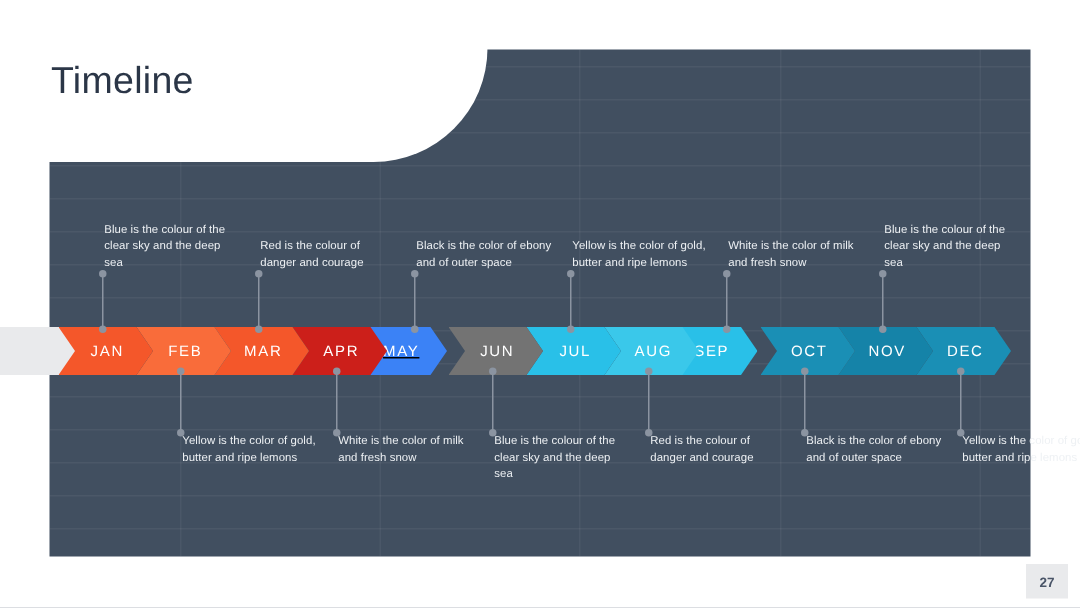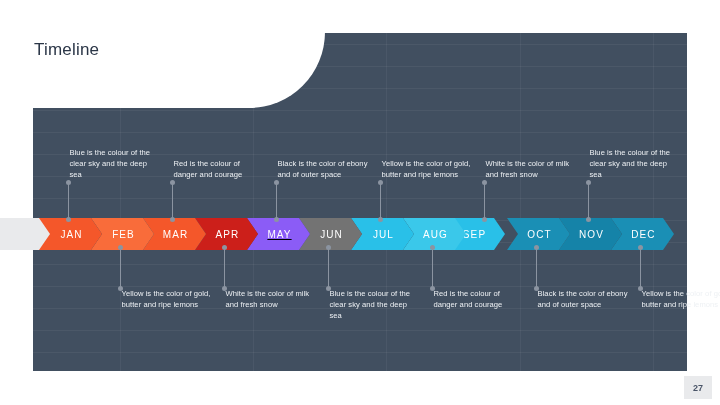--- a/index.html
+++ b/index.html
@@ -50,21 +50,21 @@
     height: 108px;
     background: #ffffff;
     border-bottom-right-radius: 76px;
     z-index: 5;
   }
 
   .page-title {
     position: absolute;
     left: 34px;
     top: 40px;
-    font-size: 17px;
+    font-size: 25px;
     font-weight: 400;
     color: #2b3647;
     letter-spacing: 0.2px;
     z-index: 8;
     white-space: nowrap;
   }
 
   
   .timeline {
     position: absolute;
@@ -189,21 +189,21 @@
         </div>
         <div class="seg" style="left: 91px; width: 63px; background: rgb(249, 108, 58); z-index: 39;">
           <span class="seg-label">FEB</span>
         </div>
         <div class="seg" style="left: 143px; width: 63px; background: rgb(244, 87, 42); z-index: 38;">
           <span class="seg-label">MAR</span>
         </div>
         <div class="seg" style="left: 195px; width: 63px; background: rgb(204, 31, 26); z-index: 37;">
           <span class="seg-label">APR</span>
         </div>
-        <div class="seg" style="left: 247px; width: 63px; background: #8b5cf6; z-index: 36; text-decoration: underline;">
+        <div class="seg" style="left: 235px; width: 63px; background: #3b82f6; z-index: 36; text-decoration: underline;">
           <span class="seg-label">MAY</span>
         </div>
         <div class="seg" style="left: 299px; width: 63px; background: #737373; z-index: 35;">
           <span class="seg-label">JUN</span>
         </div>
         <div class="seg" style="left: 351px; width: 63px; background: rgb(41, 192, 232); z-index: 34;">
           <span class="seg-label">JUL</span>
         </div>
         <div class="seg" style="left: 403px; width: 63px; background: rgb(58, 200, 234); z-index: 33;">
           <span class="seg-label">AUG</span>

